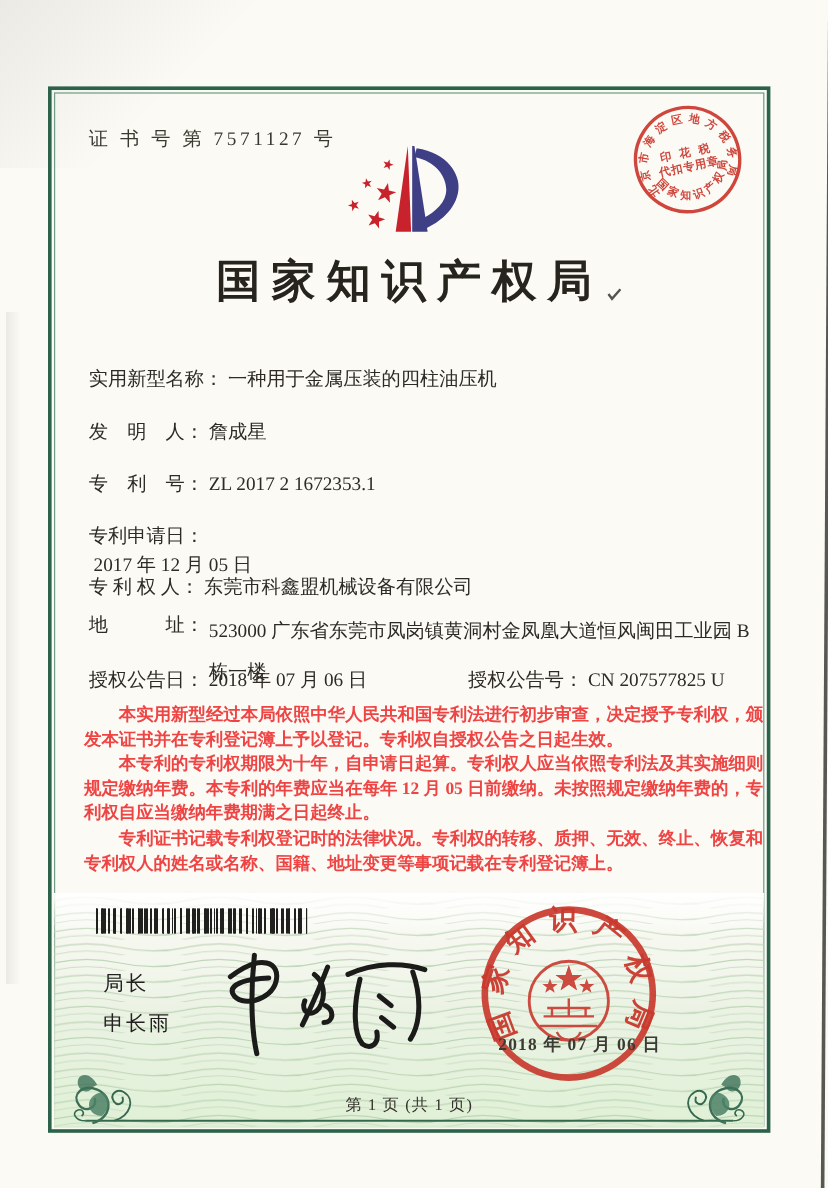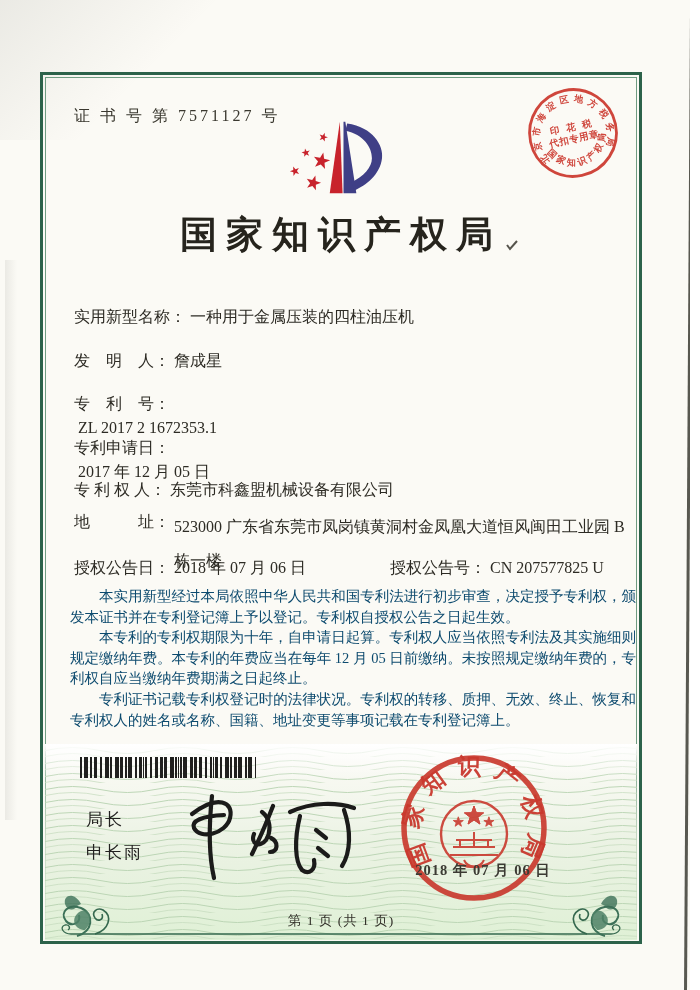--- a/index.html
+++ b/index.html
@@ -26,29 +26,29 @@
   .tax-stamp{position:absolute;left:524px;top:84px;width:98px;height:98px;transform:rotate(-12deg);}
 
   .title{position:absolute;left:0;top:210px;width:682px;text-align:center;font-size:37px;font-weight:700;letter-spacing:9px;color:#26241d;}
   .scan-mark{position:absolute;left:506px;top:240px;width:12px;height:11px;}
 
   .row{position:absolute;left:74px;display:flex;font-size:16px;line-height:24px;color:#2d2b24;}
   .lbl{white-space:pre;flex:0 0 auto;}
   .val{margin-left:4px;}
   .row-name{top:305px;}
   .row-inventor{top:349px;text-align:right;}
-  .row-patno{top:392px;flex-direction:column;}
+  .row-patno{top:392px;}
   .row-appdate{top:436px;flex-direction:column;}
   .row-patentee{top:478px;}
   .row-addr{top:510px;}
   .row-addr .val{width:452px;line-height:34px;}
   .row-grant{top:556px;width:560px;}
   .grant-right{position:absolute;left:316px;top:0;display:flex;}
 
-  .paras{position:absolute;left:70px;top:586px;width:566px;font-size:14.5px;line-height:20.6px;text-align:justify;color:#0c4a6e;}
+  .paras{position:absolute;left:70px;top:586px;width:566px;font-size:14.5px;line-height:20.6px;text-align:justify;color:#ef4444;font-weight:bold;}
   .paras p{margin:0;text-indent:2em;}
 
   .barcode{position:absolute;left:80px;top:757px;width:176px;height:21px;
     background:
       repeating-linear-gradient(90deg,#20201e 0 2px,rgba(0,0,0,0) 2px 5px),
       repeating-linear-gradient(90deg,#20201e 0 1px,rgba(0,0,0,0) 1px 7px),
       repeating-linear-gradient(90deg,rgba(0,0,0,0) 0 4px,#20201e 4px 6px,rgba(0,0,0,0) 6px 11px);
   }
 
   .band{position:absolute;left:45px;top:744px;width:592px;height:196px;}

